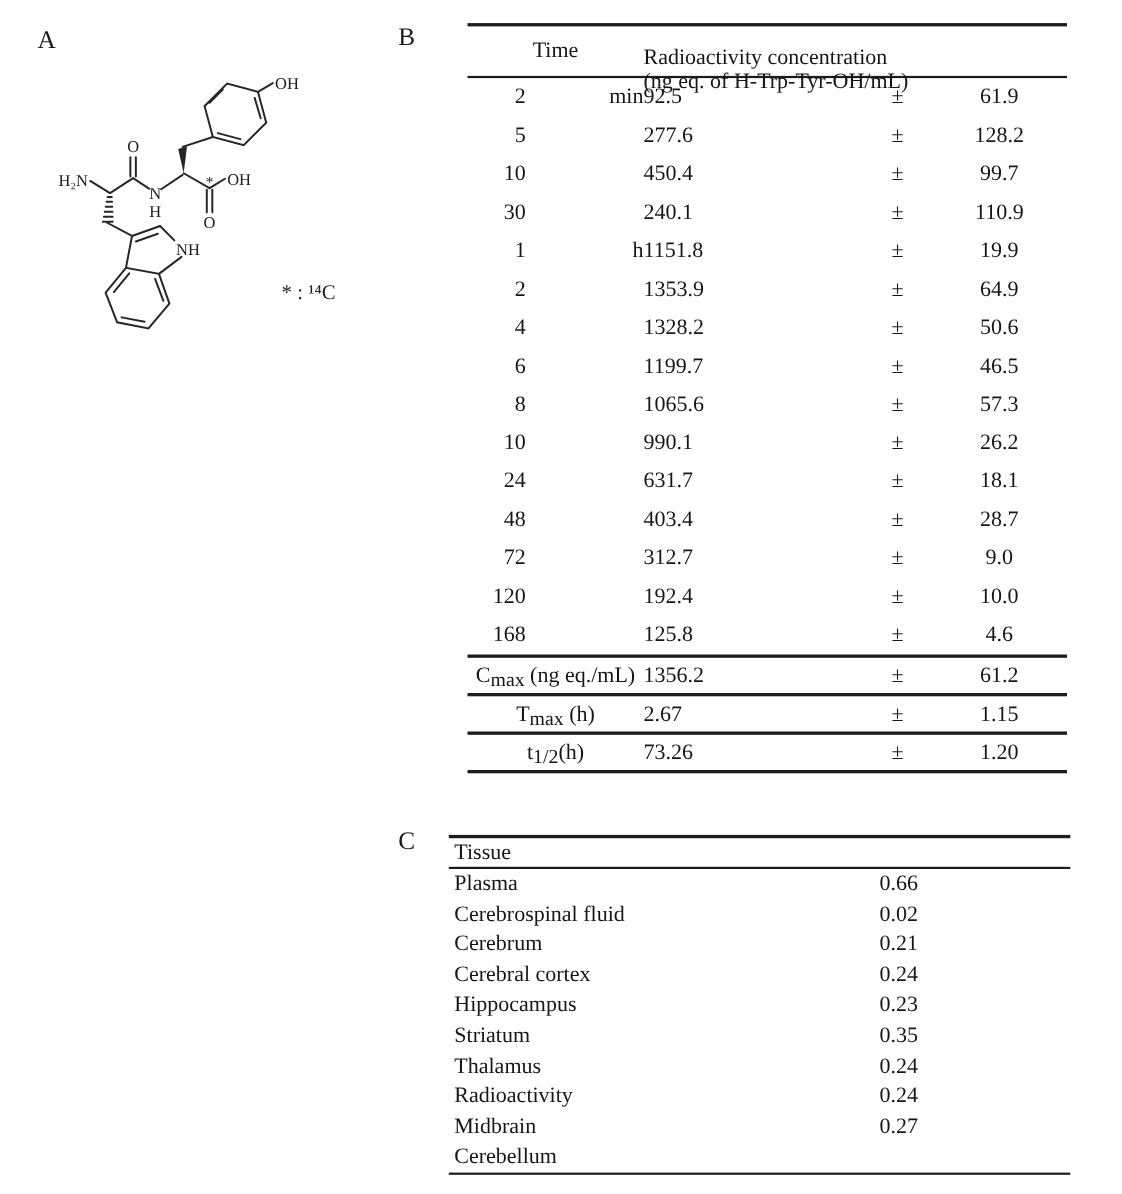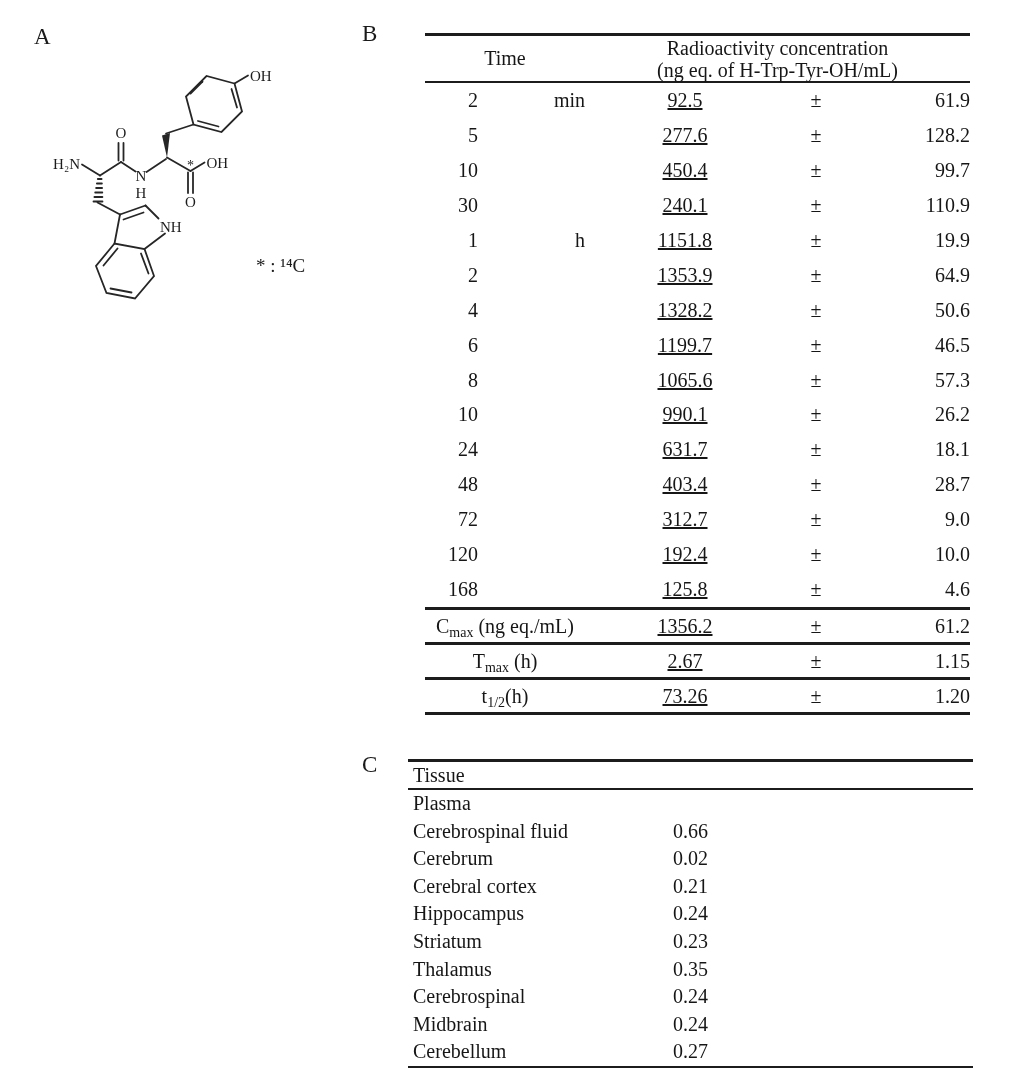--- a/index.html
+++ b/index.html
@@ -5,37 +5,37 @@
   html,body{margin:0;padding:0;background:#ffffff;}
   .page{position:relative;width:1020px;height:1085px;background:#fff;
         font-family:"Liberation Serif","DejaVu Serif",serif;color:#161616;overflow:hidden;}
   .panel-label{position:absolute;font-size:23px;color:#1a1a1a;}
   #labelA{left:34px;top:24px;}
   #labelB{left:362px;top:21px;}
   #labelC{left:362px;top:752px;}
   #structure{position:absolute;left:0;top:0;width:350px;height:360px;}
   .rule{height:2.5px;background:#1c1c1c;}
   
-  #tableB{position:absolute;left:425px;top:33px;width:545px;font-size:20px;}
+  #tableB{position:absolute;left:425px;top:21px;width:545px;font-size:20px;}
   .b-head{display:flex;height:45px;}
   .b-col-time{width:160px;text-align:center;line-height:45px;}
-  .b-col-conc{width:385px;text-align:center;line-height:22px;padding-top:1px;box-sizing:border-box;}
+  .b-col-conc{width:385px;line-height:22px;padding-top:17px;box-sizing:border-box;}
   .b-row{display:flex;height:34.95px;line-height:34.95px;}
   .b-sum{display:flex;height:32.5px;line-height:32.5px;}
   .c-tnum{width:53px;text-align:right;}
   .c-tunit{width:107px;padding-left:13px;box-sizing:border-box;text-align:right;}
   .c-label{width:160px;text-align:center;}
-  .c-val{width:200px;text-align:center;text-decoration:underline;}
+  .c-val{width:200px;text-align:left;}
   .c-pm{width:62px;text-align:center;}
-  .c-sd{flex:1;text-align:right;}
-  .sub{font-size:14px;vertical-align:-4px;}
+  .c-sd{flex:1;text-align:center;}
+  .sub{font-size:18px;vertical-align:-4px;}
   
   #tableC{position:absolute;left:408px;top:759px;width:565px;font-size:20px;}
   .t-head{display:flex;height:26px;line-height:26px;font-family:Liberation Serif, serif;}
-  .t-row{display:flex;height:27.6px;line-height:27.6px;flex-direction:column;}
+  .t-row{display:flex;height:27.6px;line-height:27.6px;}
   .t-col1{width:253px;padding-left:5px;box-sizing:border-box;text-align:left;}
   .t-col2{flex:1;text-align:center;}
   svg text{font-family:"Liberation Serif","DejaVu Serif",serif;fill:#1c1c1c;}
 </style>
 </head>
 <body>
 
 <div class="page">
 
   <div id="labelA" class="panel-label">A</div>
@@ -266,21 +266,21 @@
       </div>
     <div class="t-row">
         <span class="t-col1">Striatum</span>
         <span class="t-col2">0.35</span>
       </div>
     <div class="t-row">
         <span class="t-col1">Thalamus</span>
         <span class="t-col2">0.24</span>
       </div>
     <div class="t-row">
-        <span class="t-col1">Cerebrospinal</span>
+        <span class="t-col1">Radioactivity</span>
         <span class="t-col2">0.24</span>
       </div>
     <div class="t-row">
         <span class="t-col1">Midbrain</span>
         <span class="t-col2">0.27</span>
       </div>
     <div class="t-row">
         <span class="t-col1">Cerebellum</span>
       </div>
     <div class="rule"></div>

